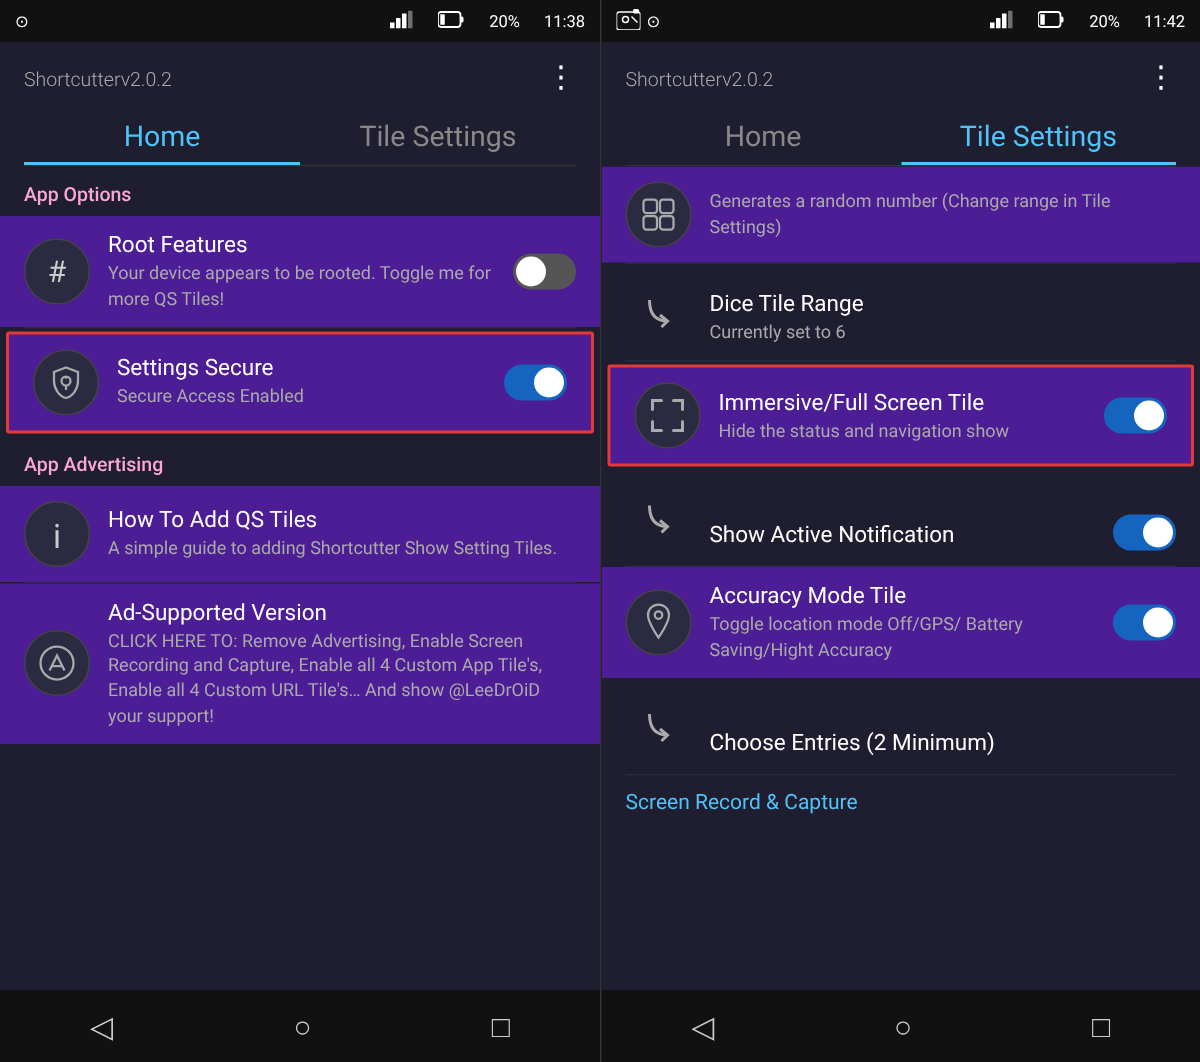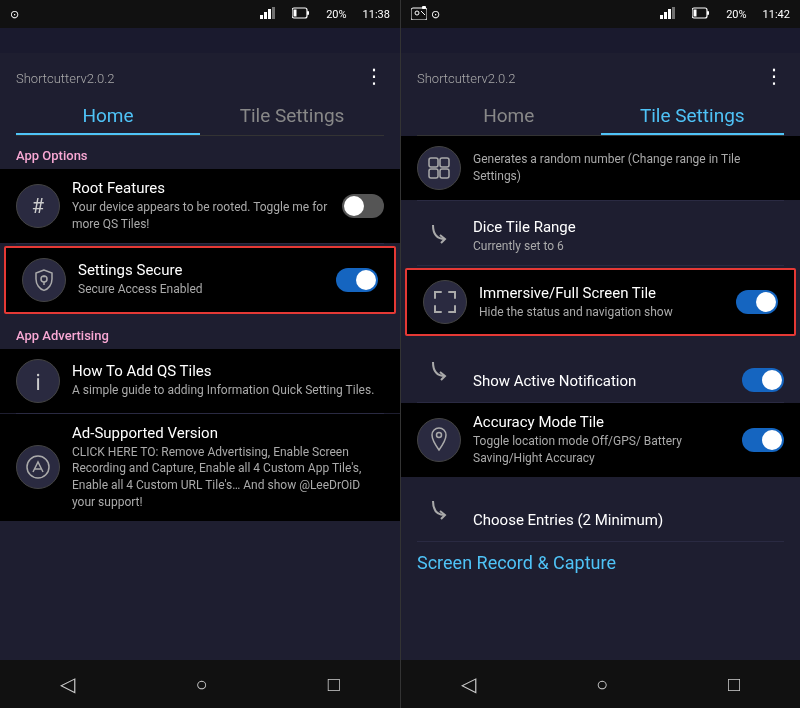--- a/index.html
+++ b/index.html
@@ -50,21 +50,20 @@
       align-items: center;
       gap: 16px;
       font-size: 11px;
     }
 
     
     .app-header {
       background: #1e1e30;
       padding: 10px 16px 0;
       flex-shrink: 0;
-      margin-top: 25px;
     }
 
     .app-title-row {
       display: flex;
       align-items: center;
       justify-content: space-between;
       margin-bottom: 8px;
     }
 
     .app-title {
@@ -130,21 +129,21 @@
       font-size: 13px;
       color: #f9a8d4;
       font-weight: 500;
     }
 
     
     .list-item {
       display: flex;
       align-items: center;
       padding: 10px 16px;
-      background: #000000;
+      background: #4c1d95;
       position: relative;
     }
 
     .list-item.highlighted {
       border: 2px solid #e53935;
       margin: 2px 4px;
       border-radius: 2px;
     }
 
     .item-icon {
@@ -249,21 +248,21 @@
     }
 
     .divider {
       height: 1px;
       background: #2a2a42;
       margin: 0 16px;
     }
 
     .section-link {
       color: #4fc3f7;
-      font-size: 18px;
+      font-size: 14px;
       padding: 10px 16px;
     }
   </style>
 </head>
 <body>
 
 <div class="phone-panel">
 
   <div class="status-bar">
     <div class="status-left">
@@ -341,21 +340,21 @@
     </div>
 
     <div class="section-header">App Advertising</div>
 
     <div class="list-item">
       <div class="item-icon">
         <span style="font-size:22px;">ℹ</span>
       </div>
       <div class="item-text">
         <div class="item-title">How To Add QS Tiles</div>
-        <div class="item-subtitle">A simple guide to adding Information Quick Setting Tiles.</div>
+        <div class="item-subtitle">A simple guide to adding Shortcutter Show Setting Tiles.</div>
       </div>
     </div>
 
     <div class="divider"></div>
 
     <div class="list-item">
       <div class="item-icon">
         <svg width="26" height="26" viewBox="0 0 26 26" fill="none">
           <circle cx="13" cy="13" r="11" stroke="#aaa" stroke-width="1.5"></circle>
           <path d="M8 18L13 8L18 18" stroke="#aaa" stroke-width="1.5"></path>

